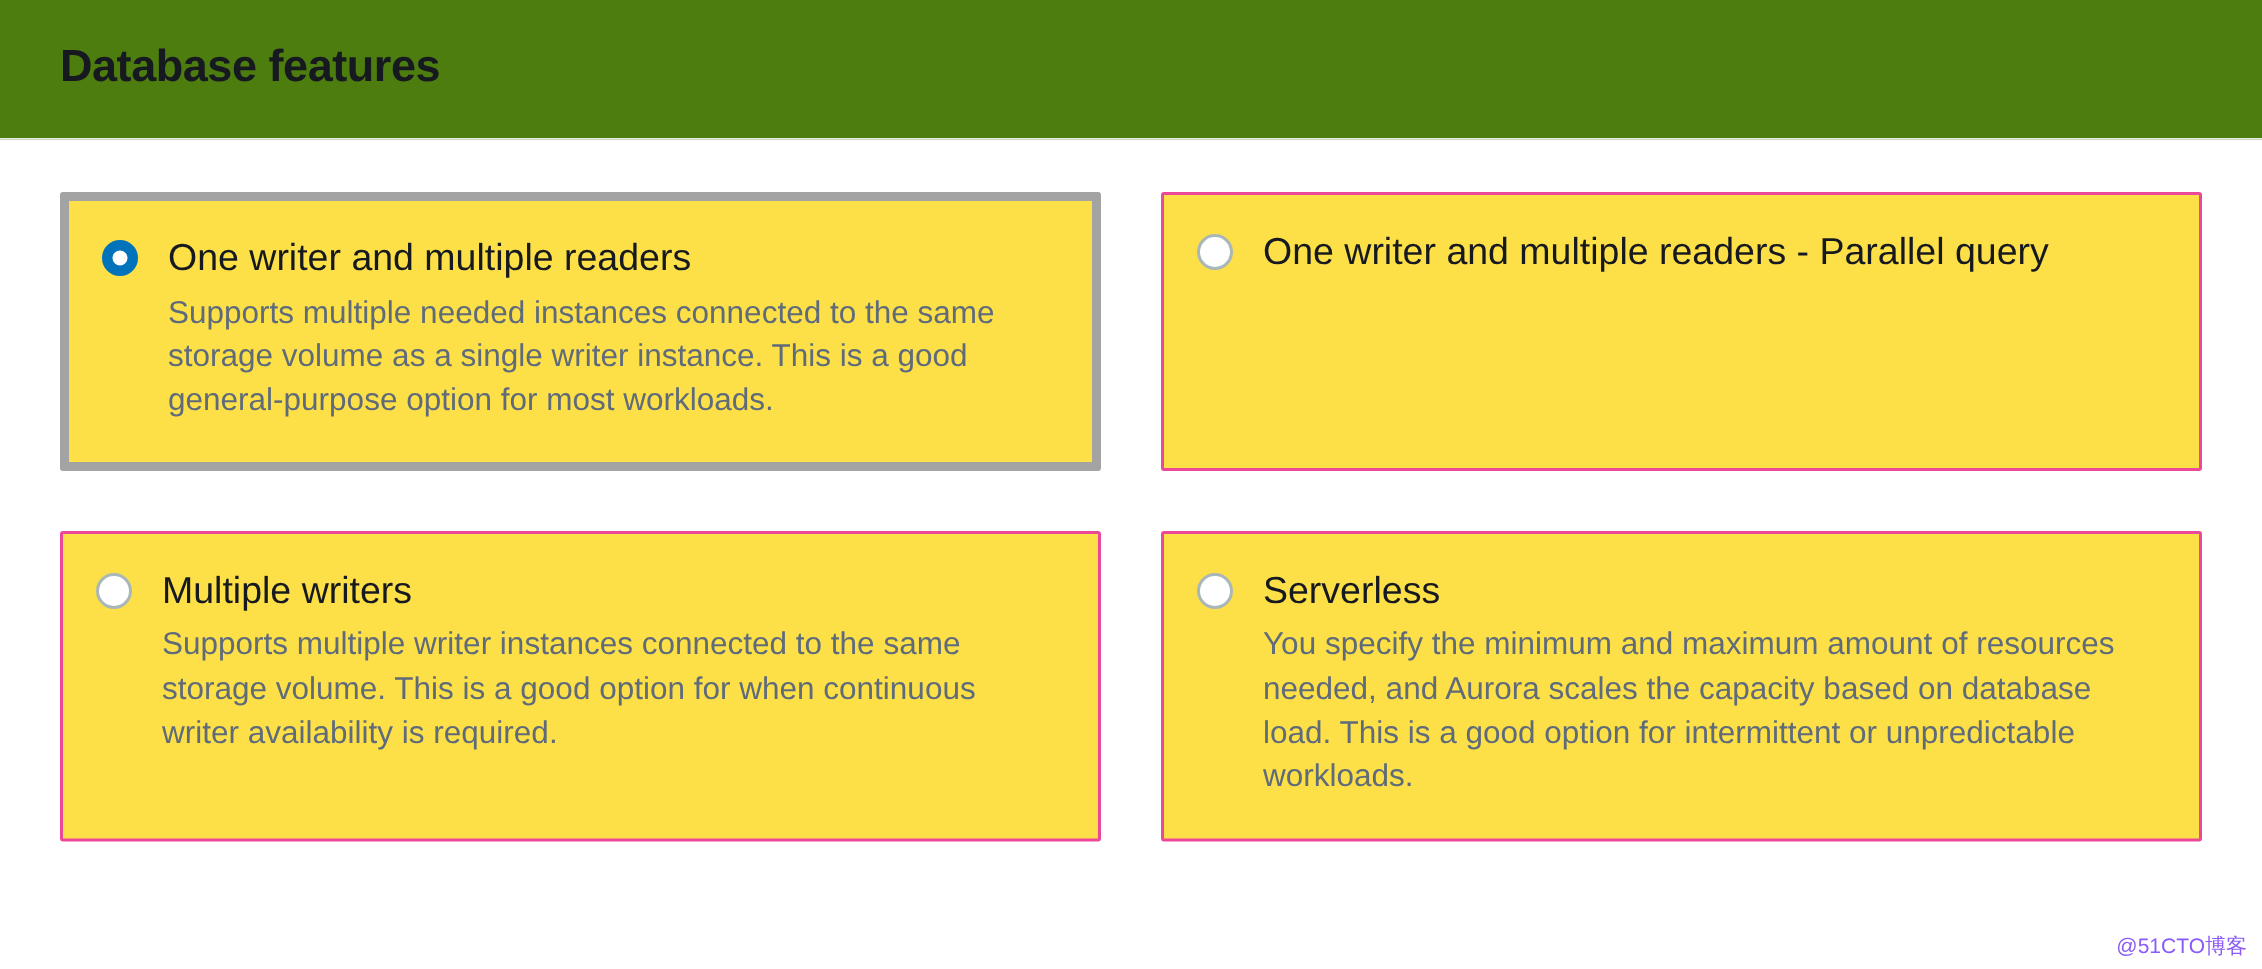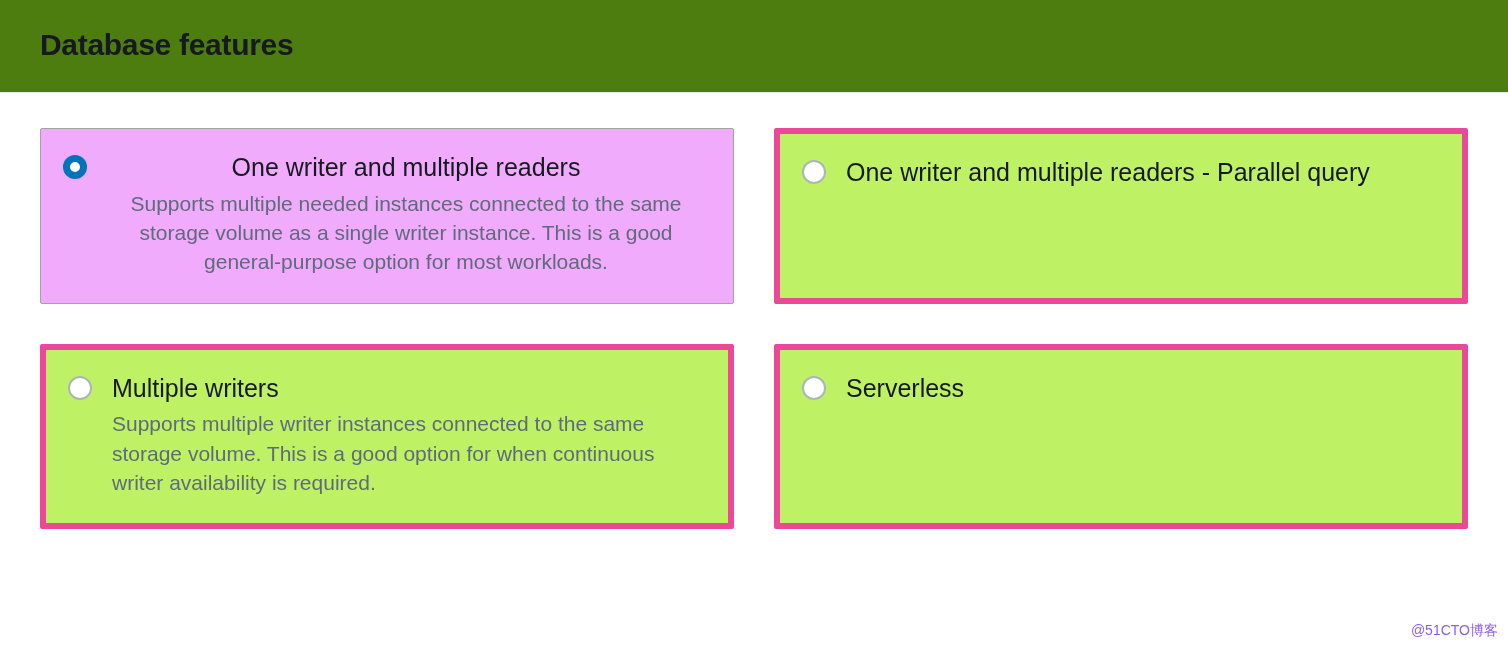--- a/index.html
+++ b/index.html
@@ -31,34 +31,33 @@
     }
     
     .options-grid {
       display: grid;
       grid-template-columns: 1fr 1fr;
       gap: 40px;
       padding: 35px 40px;
     }
     
     .option-card {
-      border: 6px solid #ec4899;
+      border: 2px solid #ec4899;
       border-radius: 2px;
       padding: 22px 28px 26px 22px;
       display: flex;
       align-items: flex-start;
       gap: 20px;
       cursor: pointer;
-      background: #bef264;
+      background: #fde047;
     }
     
     .option-card.selected {
-      border: 1px solid #a3a3a3;
-      background: #f0abfc;
-      text-align: center;
+      border: 6px solid #a3a3a3;
+      background: #fde047;
     }
     
     .radio-indicator {
       flex-shrink: 0;
       width: 24px;
       height: 24px;
       border-radius: 50%;
       border: 2px solid #aab7b8;
       background: #ffffff;
       margin-top: 4px;
@@ -127,18 +126,19 @@
     <div class="option-content">
       <div class="option-title">Multiple writers</div>
       <div class="option-description">Supports multiple writer instances connected to the same storage volume. This is a good option for when continuous writer availability is required.</div>
     </div>
   </div>
 
   <div class="option-card">
     <div class="radio-indicator"></div>
     <div class="option-content">
       <div class="option-title">Serverless</div>
+      <div class="option-description">You specify the minimum and maximum amount of resources needed, and Aurora scales the capacity based on database load. This is a good option for intermittent or unpredictable workloads.</div>
     </div>
   </div>
 
 </div>
 
 <div class="watermark">@51CTO博客</div>
 
 </body></html>

